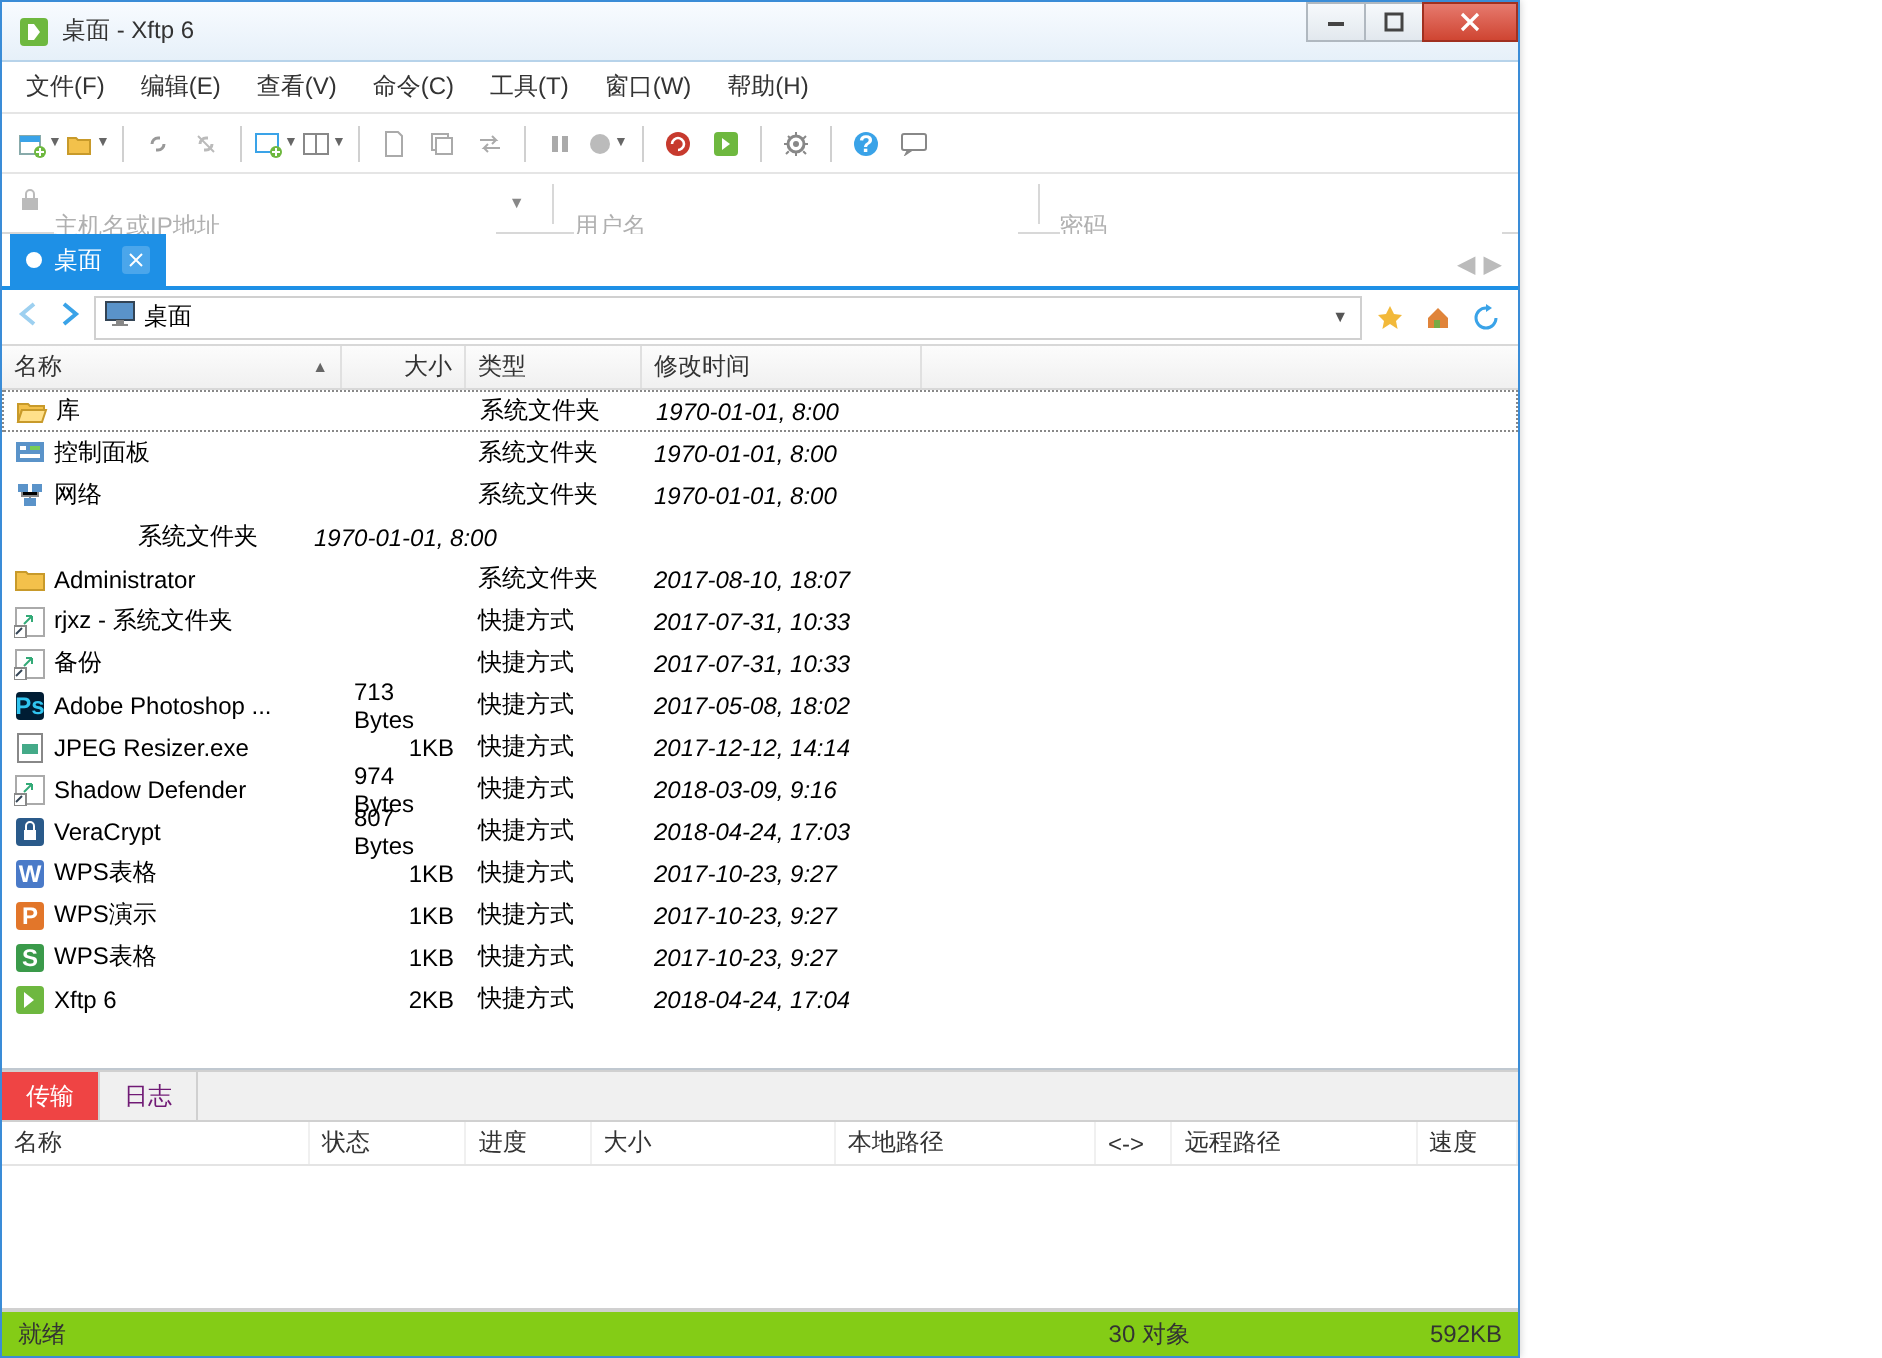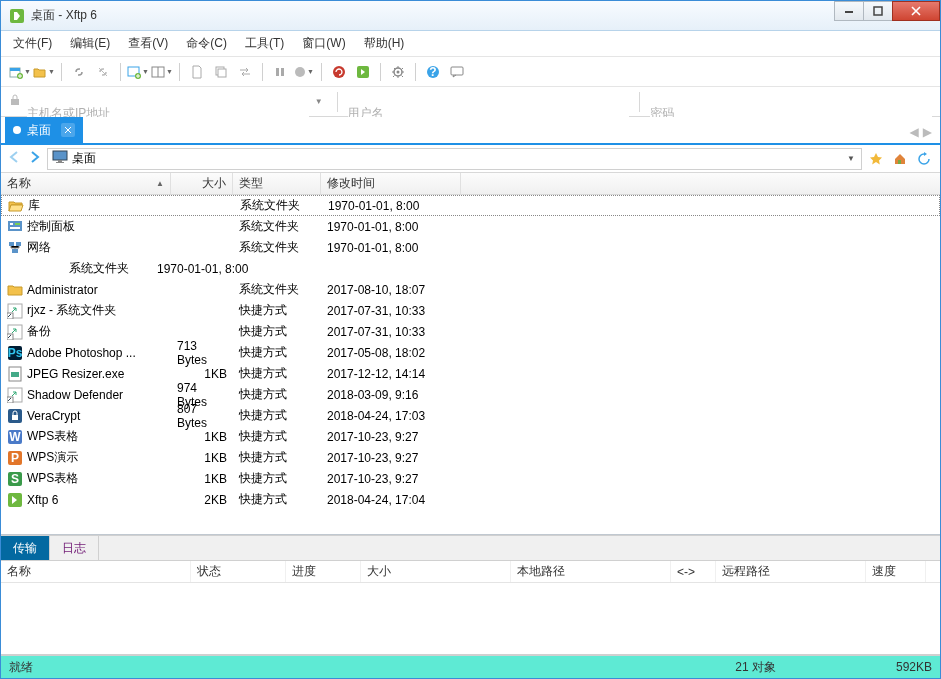--- a/index.html
+++ b/index.html
@@ -1,18 +1,18 @@
 <!DOCTYPE html>
 <html><head>
 <meta charset="utf-8">
 <style>
   * { box-sizing: border-box; margin: 0; padding: 0; font-family: "Microsoft YaHei", "Segoe UI", Tahoma, sans-serif; font-size: 12px; }
   html, body { width: 941px; height: 679px; background: #fff; }
 
-  .window { width: 941px; height: 679px; border: 1px solid #3a8cd7; display: flex; flex-direction: column; background: #fff; box-shadow: 0 0 4px rgba(0,0,0,.2); }
+  .window { width: 760px; height: 679px; border: 1px solid #3a8cd7; display: flex; flex-direction: column; background: #fff; box-shadow: 0 0 4px rgba(0,0,0,.2); }
 
   
   .titlebar { height: 30px; background: linear-gradient(to bottom, #f8fbff, #e6f0f9); border-bottom: 1px solid #b7d3ea; display: flex; align-items: center; padding-left: 8px; }
   .titlebar .app-icon { width: 16px; height: 16px; margin-right: 6px; display:flex;align-items:center;justify-content:center; }
   .titlebar .title-text { color: #333; }
   .winbtns { margin-left: auto; display: flex; height: 20px; align-self: flex-start; margin-top:0; }
   .winbtn { width: 30px; height: 20px; display:flex;align-items:center;justify-content:center; border:1px solid #b0b8c0; background:linear-gradient(#f6f9fc,#e2e8ee); margin-left:-1px; }
   .winbtn.close { width: 48px; background: linear-gradient(#e67a6e,#cf4532); border-color:#a03020; color:#fff; }
   .winbtn svg { display:block; }
 
@@ -63,41 +63,41 @@
   .fl-body::-webkit-scrollbar { width:17px; }
   .fl-body::-webkit-scrollbar-track { background:#f0f0f0;border-left:1px solid #dcdcdc; }
   .fl-body::-webkit-scrollbar-thumb { background:#c8c8c8;border:1px solid #a8a8a8;border-radius:2px; }
   .fl-body::-webkit-scrollbar-button { height:17px;background:#e8e8e8;border:1px solid #c8c8c8; }
   .fl-row { height: 21px; display:flex; align-items:center; }
   .fl-row.selected { border:1px dotted #888; }
   .fl-cell { padding:0 6px; display:flex; align-items:center; gap:4px; }
   .fl-cell.name { width:170px; }
   .fl-cell.size { width:62px; justify-content:flex-end; }
   .fl-cell.type { width:88px; }
-  .fl-cell.mod { width:140px; }
+  .fl-cell.mod { width:140px;font-style:italic; }
   .fico { width:16px;height:16px;display:flex;align-items:center;justify-content:center;flex-shrink:0; }
 
   
   .bottomtabs { height: 26px; background:#f0f0f0; border-top:1px solid #d0d0d0;border-bottom:1px solid #d0d0d0; display:flex; align-items:stretch; }
   .bottomtabs .btab { padding:0 12px; display:flex;align-items:center; border-right:1px solid #d0d0d0; color:#701a75; }
-  .bottomtabs .btab.active { background:#0369a1; color:#fff; }
+  .bottomtabs .btab.active { background:#ef4444; color:#fff; }
 
   
   .xferpanel { height: 95px; display:flex;flex-direction:column; border-bottom:2px solid #d0d0d0; overflow:hidden; }
   .xfer-header { height:22px; display:flex; border-bottom:1px solid #e4e4e4; background:#fff; }
   .xcol { border-right:1px solid #f0f0f0; display:flex;align-items:center; padding:0 6px; color:#333; }
   .xfer-body { flex:1; overflow:auto; position:relative; }
   .xfer-body::-webkit-scrollbar { height:17px;width:17px; }
   .xfer-body::-webkit-scrollbar-track { background:#f0f0f0; }
   .xfer-body::-webkit-scrollbar-thumb { background:#c8c8c8;border:1px solid #a8a8a8; }
   .xfer-body::-webkit-scrollbar-button { width:17px;height:17px;background:#e8e8e8;border:1px solid #c8c8c8; }
   .xfer-inner { width: 1200px; height:50px; }
 
   
-  .statusbar { height: 22px; display:flex; align-items:center; padding:0 8px; background:#5eead4; color:#333; }
+  .statusbar { height: 22px; display:flex; align-items:center; padding:0 8px; background:#84cc16; color:#333; }
   .statusbar .seg { margin-right: 40px; }
   .statusbar .obj { margin-left:auto; margin-right:120px; }
 </style>
 </head>
 <body>
 
 <div class="window">
 
   <div class="titlebar">
     <div class="app-icon">
@@ -557,17 +557,17 @@
       <div class="xcol" style="width:150px">远程路径</div>
       <div class="xcol" style="width:60px">速度</div>
     </div>
     <div class="xfer-body">
         <div class="xfer-inner"></div>
       </div>
   </div>
 
   <div class="statusbar">
     <span class="seg">就绪</span>
-    <span class="obj">21 对象</span>
+    <span class="obj">30 对象</span>
     <span>592KB</span>
   </div>
 
 </div>
 
 </body></html>

